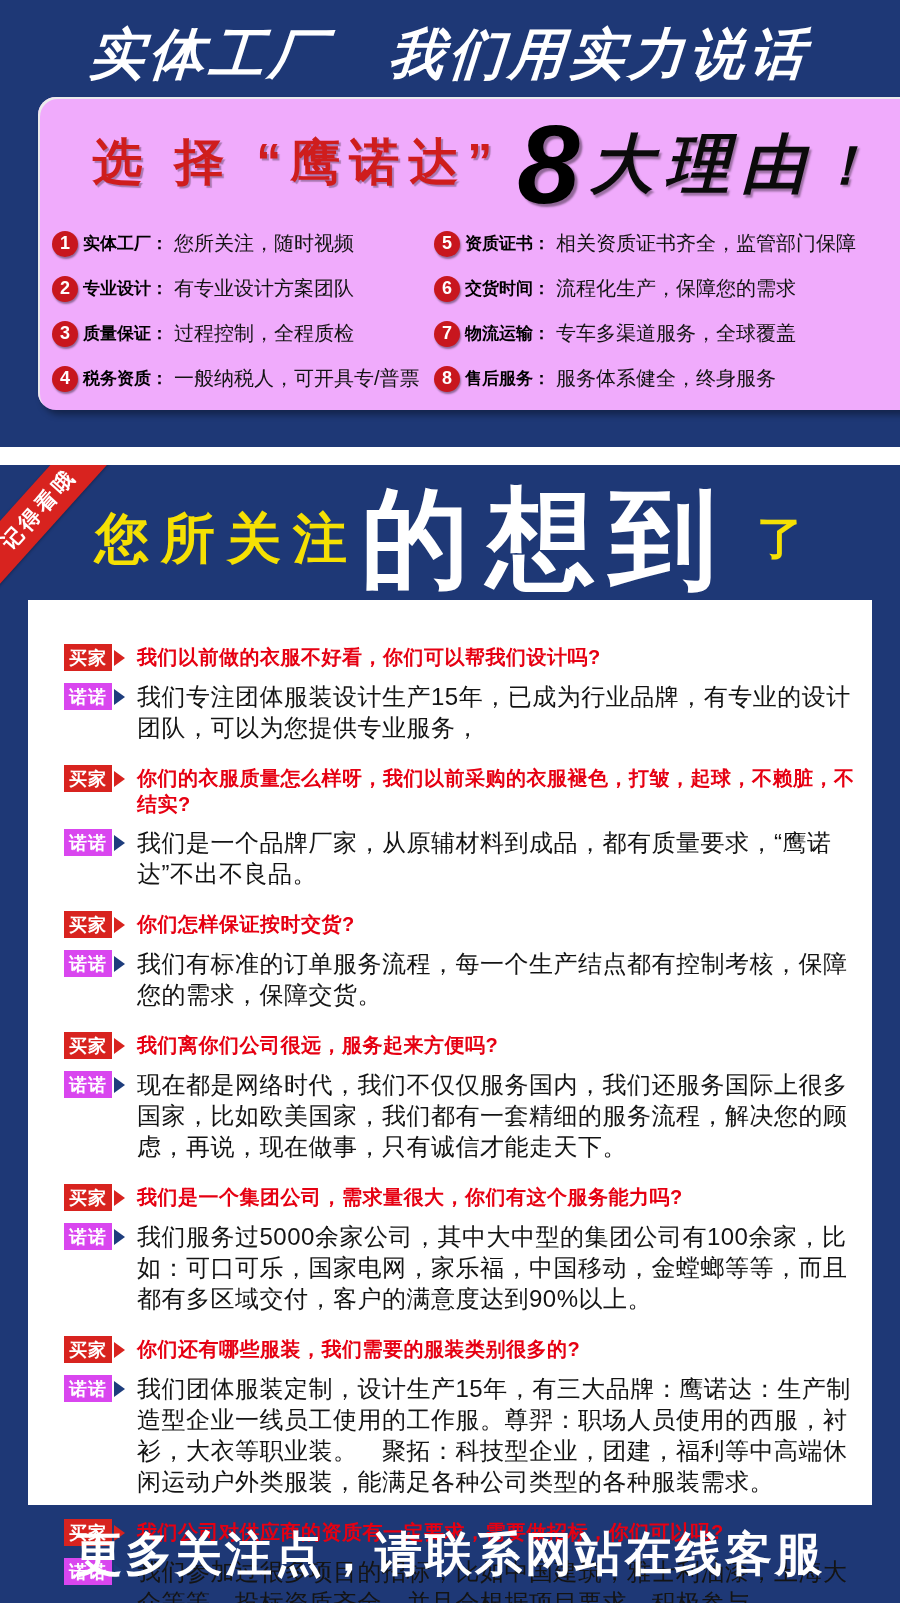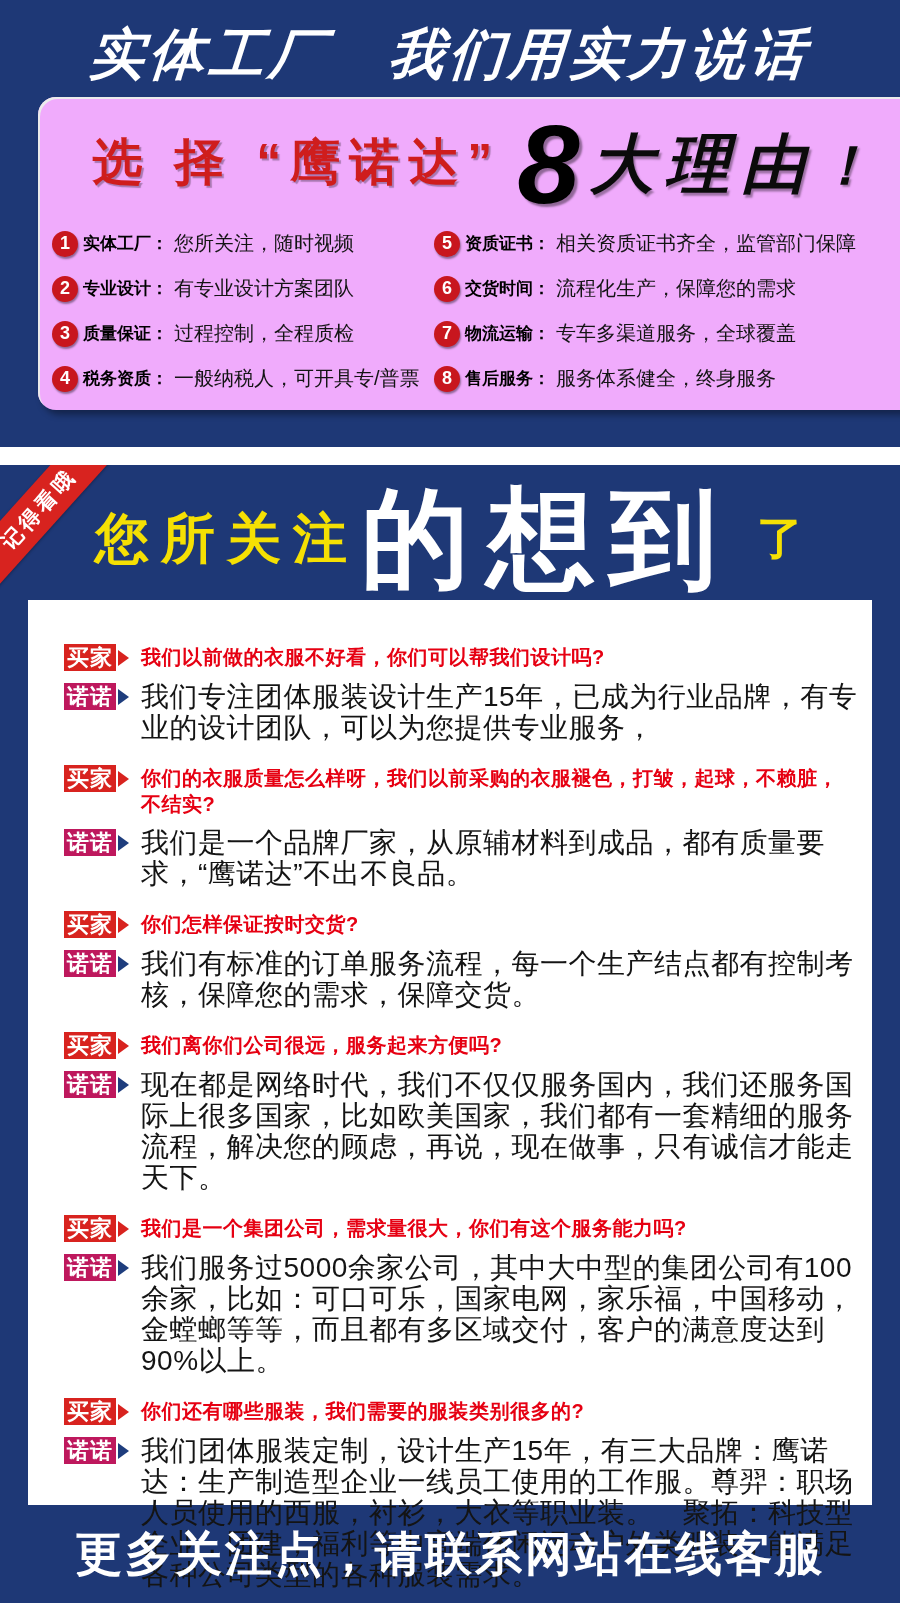--- a/index.html
+++ b/index.html
@@ -77,30 +77,30 @@
     position:absolute;left:28px;top:135px;width:844px;height:905px;
     background:#ffffff;box-sizing:border-box;
     padding:44px 14px 0 36px;
   }
   .qa-item{margin-bottom:22px;}
   .qa-line{display:flex;align-items:flex-start;margin-bottom:12px;}
   .qa-line:last-child{margin-bottom:0;}
   .tag-wrap{flex:0 0 auto;display:flex;align-items:center;margin-right:12px;margin-top:0;}
   .tag{
     min-width:48px;height:27px;box-sizing:border-box;padding:0 3px;
-    color:#ffffff;font-size:22px;font-weight:700;letter-spacing:1px;
+    color:#ffffff;font-size:18px;font-weight:700;letter-spacing:1px;
     display:flex;align-items:center;justify-content:center;
   }
   .tag-buyer{background:#d8231f;}
-  .tag-seller{background:#be185d;}
+  .tag-seller{background:#d946ef;}
   .arrow{width:0;height:0;border-top:8px solid transparent;border-bottom:8px solid transparent;margin-left:2px;}
   .arrow-red{border-left:11px solid #d8231f;}
   .arrow-blue{border-left:11px solid #1e3d7d;}
   .q-text{margin:0;color:#e60012;font-size:20px;font-weight:700;line-height:26px;letter-spacing:0.5px;}
-  .a-text{margin:0;color:#141414;font-size:28px;font-weight:500;line-height:31px;margin-top:-2px;letter-spacing:0.5px;}
+  .a-text{margin:0;color:#141414;font-size:24px;font-weight:500;line-height:31px;margin-top:-2px;letter-spacing:0.5px;}
   .footer-banner{
     position:absolute;left:0;bottom:0;width:900px;height:98px;
     display:flex;align-items:center;justify-content:center;
     color:#ffffff;font-size:47px;font-weight:900;letter-spacing:3px;white-space:nowrap;
   }
 </style>
 </head>
 <body>
 
 <div class="page">

